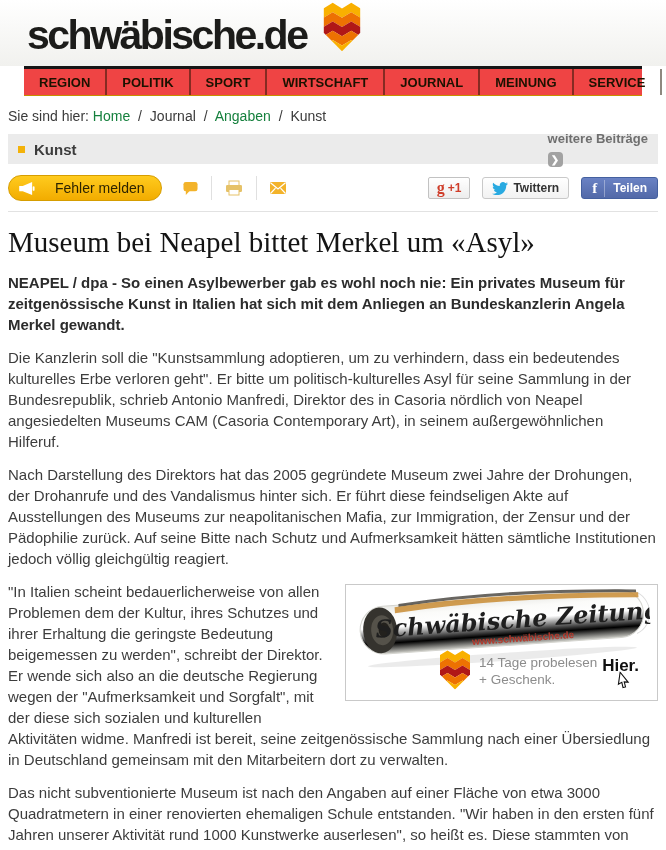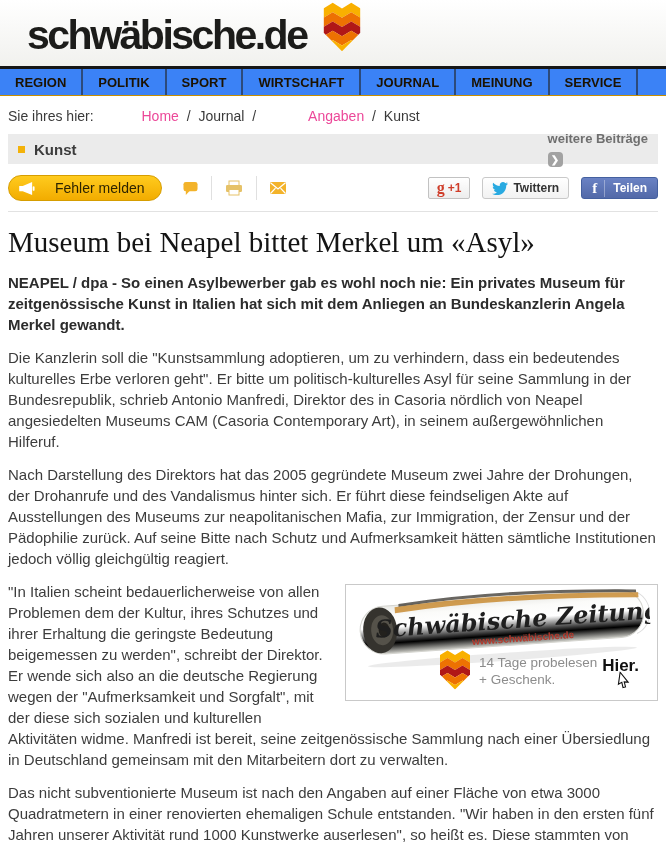--- a/index.html
+++ b/index.html
@@ -10,32 +10,32 @@
   }
   
   .site-header { height:66px; position:relative; background:linear-gradient(#ffffff,#f1f1ee); }
   .logo-text {
     position:absolute; left:27px; top:12px; font-size:41px; font-weight:bold;
     letter-spacing:-2.5px; color:#1c1c1a; cursor:pointer;
   }
   .logo-shield { position:absolute; left:322px; top:1px; width:40px; height:52px; }
   
   .mainnav {
-    margin:0 0; display:flex; background:#3b82f6;
+    margin:0 24px; display:flex; background:#ef4444;
     border-top:3px solid #161616; border-bottom:1px solid #c78f00; height:30px;
   }
   .nav-item {
     display:flex; align-items:center; padding:0 15px; font-size:13px; font-weight:bold;
     color:#1c1200; text-decoration:none; border-right:2px solid rgba(30,18,0,.5); cursor:pointer;
   }
   .nav-fill { flex:1; }
   
   .breadcrumb { margin:12px 8px 10px; font-size:14px; color:#3a3a3a; }
   .bc-link { text-decoration:none; cursor:pointer; }
-  .bc-gold { color:#ec4899;margin-left:44px; }
+  .bc-gold { color:#15803d; }
   .bc-dark { color:#3a3a3a; }
   .bc-sep { margin:0 4px; color:#3a3a3a; }
   
   .section-bar {
     margin:2px 8px 0; height:30px; background:#ebebeb; display:flex; align-items:center; padding:0 10px;
   }
   .bullet { width:7px; height:7px; background:#f3b20a; margin-right:9px; }
   .section-title { font-size:15px; font-weight:bold; color:#3c3c3c; }
   .more-link { margin-left:auto; display:flex; align-items:flex-start; gap:6px; text-decoration:none; cursor:pointer;flex-direction:column; }
   .more-label { font-size:13px; font-weight:bold; color:#6f6f6f; }
@@ -118,21 +118,21 @@
   <a class="nav-item">POLITIK</a>
   <a class="nav-item">SPORT</a>
   <a class="nav-item">WIRTSCHAFT</a>
   <a class="nav-item">JOURNAL</a>
   <a class="nav-item">MEINUNG</a>
   <a class="nav-item">SERVICE</a>
   <span class="nav-fill"></span>
 </nav>
 
 <div class="breadcrumb">
-  <span>Sie ihres hier:</span>
+  <span>Sie sind hier:</span>
   <a class="bc-link bc-gold">Home</a>
   <span class="bc-sep">/</span>
   <a class="bc-link bc-dark">Journal</a>
   <span class="bc-sep">/</span>
   <a class="bc-link bc-gold">Angaben</a>
   <span class="bc-sep">/</span>
   <span class="bc-dark">Kunst</span>
 </div>
 
 <div class="section-bar">

